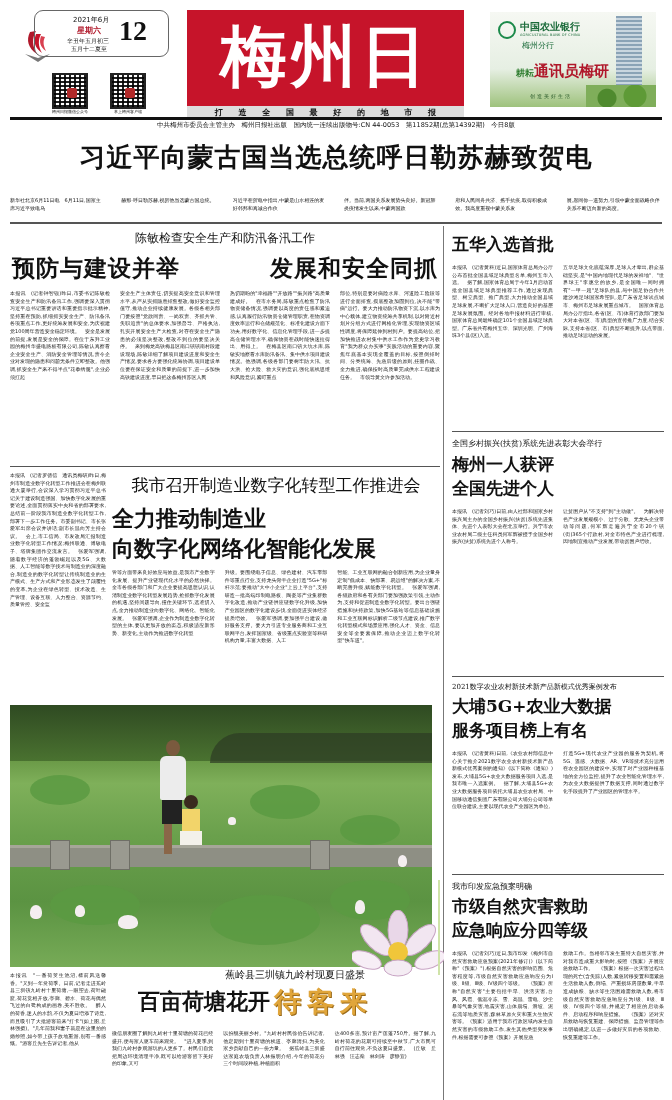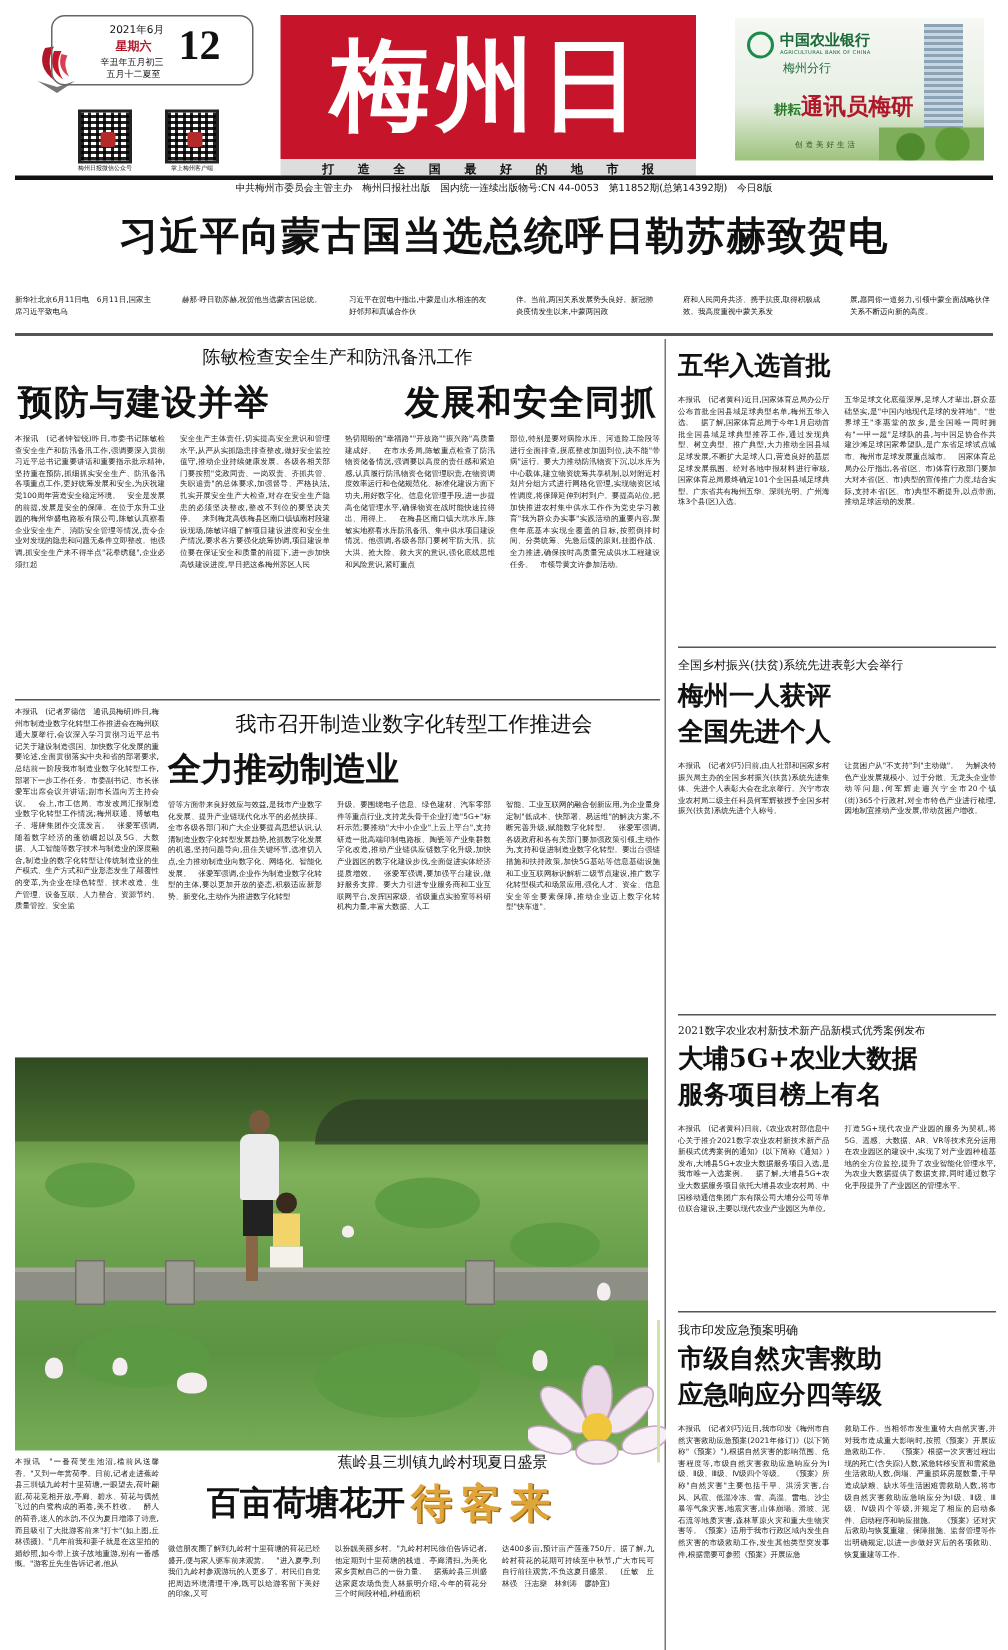--- a/index.html
+++ b/index.html
@@ -195,23 +195,24 @@
     <div>应急响应分四等级</div>
   </div>
   <div class="cols body" style="margin-top:8px;height:160px;overflow:hidden;">
     <div class="col">本报讯　(记者刘巧)近日,我市印发《梅州市自然灾害救助应急预案(2021年修订)》(以下简称"《预案》"),根据自然灾害的影响范围、危害程度等,市级自然灾害救助应急响应分为Ⅰ级、Ⅱ级、Ⅲ级、Ⅳ级四个等级。　《预案》所称"自然灾害"主要包括干旱、洪涝灾害,台风、风雹、低温冷冻、雪、高温、雷电、沙尘暴等气象灾害,地震灾害,山体崩塌、滑坡、泥石流等地质灾害,森林草原火灾和重大生物灾害等。《预案》适用于我市行政区域内发生自然灾害的市级救助工作,发生其他类型突发事件,根据需要可参照《预案》开展应急</div>
     <div class="col">救助工作。当相邻市发生重特大自然灾害,并对我市造成重大影响时,按照《预案》开展应急救助工作。　《预案》根据一次灾害过程出现的死亡(含失踪)人数,紧急转移安置和需紧急生活救助人数,倒塌、严重损坏房屋数量,干旱造成缺粮、缺水等生活困难需救助人数,将市级自然灾害救助应急响应分为Ⅰ级、Ⅱ级、Ⅲ级、Ⅳ级四个等级,并规定了相应的启动条件、启动程序和响应措施。　《预案》还对灾后救助与恢复重建、保障措施、监督管理等作出明确规定,以进一步做好灾后的各项救助、恢复重建等工作。</div>
   </div>
 </div>
 
 <div class="abs body" style="left:10px;top:472px;width:96px;height:228px;overflow:hidden;">本报讯　(记者罗德信　通讯员梅研)昨日,梅州市制造业数字化转型工作推进会在梅州联通大厦举行,会议深入学习贯彻习近平总书记关于建设制造强国、加快数字化发展的重要论述,全面贯彻落实中央和省的部署要求,总结前一阶段我市制造业数字化转型工作,部署下一步工作任务。市委副书记、市长张爱军出席会议并讲话;副市长温向芳主持会议。　会上,市工信局、市发改局汇报制造业数字化转型工作情况;梅州联通、博敏电子、塔牌集团作交流发言。　张爱军强调,随着数字经济的蓬勃崛起以及5G、大数据、人工智能等数字技术与制造业的深度融合,制造业的数字化转型让传统制造业的生产模式、生产方式和产业形态发生了颠覆性的变革,为企业在绿色转型、技术改造、生产管理、设备互联、人力整合、资源节约、质量管控、安全监</div>
 <div class="abs" style="left:112px;top:474px;width:328px;">
-  <div class="kicker" style="font-size:14px;font-family:Liberation Serif, serif;">我市召开制造业数字化转型工作推进会</div>
+  <div class="kicker" style="font-size:17px;font-family:Liberation Serif, serif;">我市召开制造业数字化转型工作推进会</div>
   <div class="hl" style="font-size:22px;line-height:30px;margin-top:6px;">
     <div>全力推动制造业</div>
+    <div>向数字化网络化智能化发展</div>
   </div>
   <div class="cols body" style="margin-top:6px;height:122px;overflow:hidden;">
     <div class="col">管等方面带来良好效应与效益,是我市产业数字化发展、提升产业链现代化水平的必然抉择。全市各级各部门和广大企业要提高思想认识,认清制造业数字化转型发展趋势,抢抓数字化发展的机遇,坚持问题导向,扭住关键环节,选准切入点,全力推动制造业向数字化、网络化、智能化发展。　张爱军强调,企业作为制造业数字化转型的主体,要以更加开放的姿态,积极适应新形势、新变化,主动作为推进数字化转型</div>
     <div class="col">升级。要围绕电子信息、绿色建材、汽车零部件等重点行业,支持龙头骨干企业打造"5G+"标杆示范;要推动"大中小企业"上云上平台",支持研造一批高端印制电路板、陶瓷等产业集群数字化改造,推动产业链供应链数字化升级,加快产业园区的数字化建设步伐,全面促进实体经济提质增效。　张爱军强调,要加强平台建设,做好服务支撑。要大力引进专业服务商和工业互联网平台,发挥国家级、省级重点实验室等科研机构力量,丰富大数据、人工</div>
     <div class="col">智能、工业互联网的融合创新应用,为企业量身定制"低成本、快部署、易运维"的解决方案,不断完善升级,赋能数字化转型。　张爱军强调,各级政府和各有关部门要加强政策引领,主动作为,支持和促进制造业数字化转型。要出台强链措施和扶持政策,加快5G基站等信息基础设施和工业互联网标识解析二级节点建设,推广数字化转型模式和场景应用,强化人才、资金、信息安全等全要素保障,推动企业迈上数字化转型"快车道"。</div>
   </div>
 </div>
 
 <div class="abs photo">
   <div class="hill"></div>

